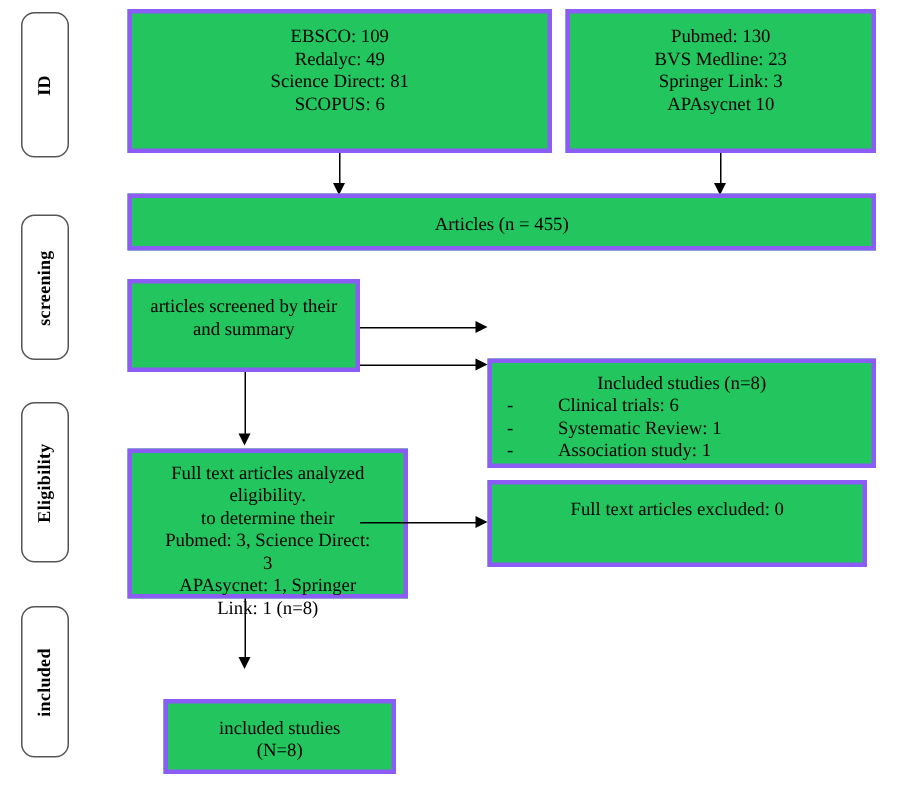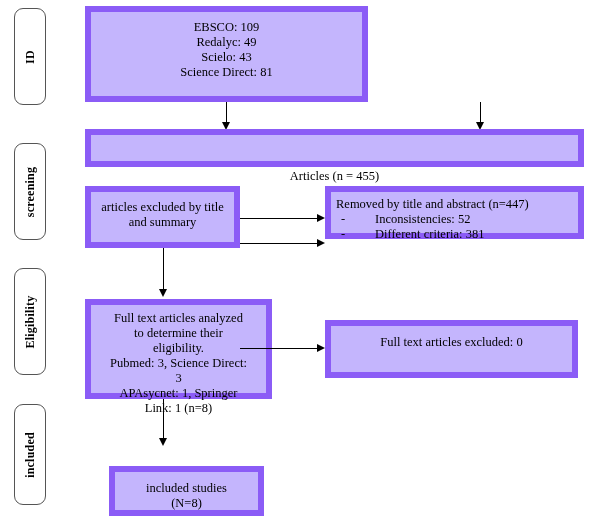--- a/index.html
+++ b/index.html
@@ -33,22 +33,22 @@
     transform-origin: center center;
     white-space: nowrap;
     font-weight: bold;
     font-size: 12px;
     letter-spacing: 0.2px;
   }
 
   
   .box {
     position: absolute;
-    border: 6px solid #8b5cf6;
-    background: #c4b5fd;
+    border: 3px solid #8b5cf6;
+    background: #22c55e;
     box-sizing: border-box;
     font-size: 12.5px;
     line-height: 15px;
   }
   .box .inner {
     position: absolute;
     left: 0;
     right: 0;
   }
   .center {
@@ -115,72 +115,83 @@
   </div>
 
   <div class="phase" style="left:14px; top:404px; width:32px; height:101px;">
     <span class="phase-text">included</span>
   </div>
 
   <div class="box center" style="left:85px; top:6px; width:283px; height:96px;">
     <div class="inner" style="top:8px;">
       <div>EBSCO: 109</div>
       <div>Redalyc: 49</div>
-      <div>Scielo: 43</div>
       <div>Science Direct: 81</div>
-    </div>
-  </div>
-
+      <div>SCOPUS: 6</div>
+    </div>
+  </div>
+
+  <div class="box center" style="left:377px; top:6px; width:207px; height:96px;">
+    <div class="inner" style="top:8px;">
+      <div>Pubmed: 130</div>
+      <div>BVS Medline: 23</div>
+      <div>Springer Link: 3</div>
+      <div>APAsycnet 10</div>
+    </div>
+  </div>
 
   <div class="vline" style="left:226px; top:102px; height:22px;"></div>
   <div class="arrow-down" style="left:222px; top:122px;"></div>
 
   <div class="vline" style="left:480px; top:102px; height:22px;"></div>
   <div class="arrow-down" style="left:476px; top:122px;"></div>
 
   <div class="box center" style="left:85px; top:129px; width:499px; height:38px;">
-    <div class="inner" style="top:10px;margin-top:24px;">
+    <div class="inner" style="top:10px;">
       <div>Articles (n = 455)</div>
     </div>
   </div>
 
   <div class="box center" style="left:85px; top:186px; width:155px; height:62px;">
     <div class="inner" style="top:8px;">
-      <div>articles excluded by title</div>
+      <div>articles screened by their</div>
       <div>and summary</div>
     </div>
   </div>
 
   <div class="hline" style="left:240px; top:218px; width:78px;"></div>
   <div class="arrow-right" style="left:317px; top:214px;"></div>
 
   <div class="hline" style="left:240px; top:243px; width:78px;"></div>
   <div class="arrow-right" style="left:317px; top:239px;"></div>
 
-  <div class="box left" style="left:325px; top:186px; width:259px; height:53px;">
-    <div class="inner" style="top:5px;">
-      <div style="padding-left:5px;">Removed by title and abstract (n=447)</div>
+
+  <div class="box left" style="left:325px; top:239px; width:259px; height:73px;">
+    <div class="inner" style="top:6px;">
+      <div class="center">Included studies (n=8)</div>
       <span class="bul">
-        <span class="dash">-</span><span>Inconsistencies: 52</span>
+        <span class="dash">-</span><span>Clinical trials:  6</span>
       </span>
       <span class="bul">
-        <span class="dash">-</span><span>Different criteria: 381</span>
+        <span class="dash">-</span><span>Systematic Review: 1</span>
       </span>
-    </div>
-  </div>
-
+      <span class="bul">
+        <span class="dash">-</span><span>Association study: 1</span>
+      </span>
+    </div>
+  </div>
 
   <div class="vline" style="left:163px; top:248px; height:44px;"></div>
   <div class="arrow-down" style="left:159px; top:289px;"></div>
 
   <div class="box center" style="left:85px; top:299px; width:187px; height:100px;">
     <div class="inner" style="top:6px;">
       <div>Full text articles analyzed</div>
+      <div>eligibility.</div>
       <div>to determine their</div>
-      <div>eligibility.</div>
       <div>Pubmed: 3, Science Direct:</div>
       <div>3</div>
       <div>APAsycnet: 1, Springer</div>
       <div>Link: 1 (n=8)</div>
     </div>
   </div>
 
   <div class="hline" style="left:240px; top:348px; width:78px;"></div>
   <div class="arrow-right" style="left:317px; top:344px;"></div>
 

